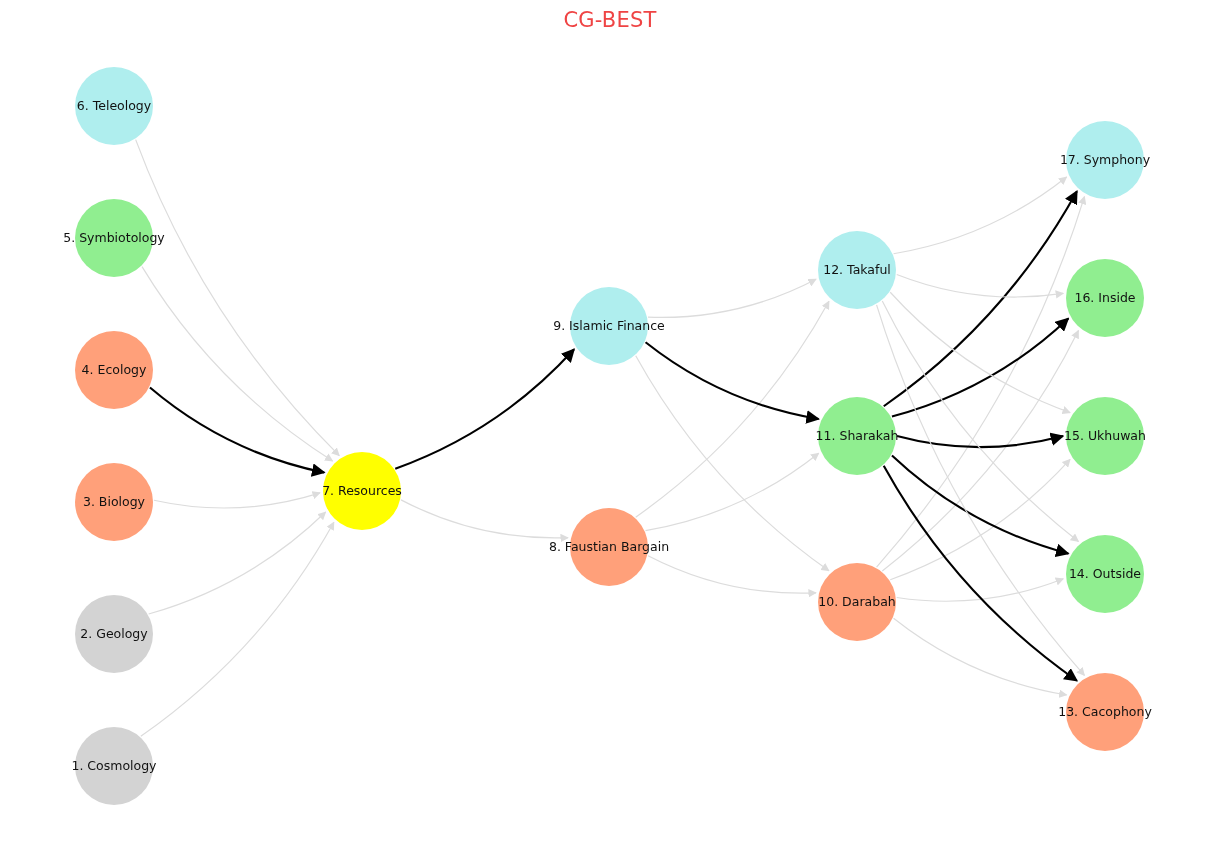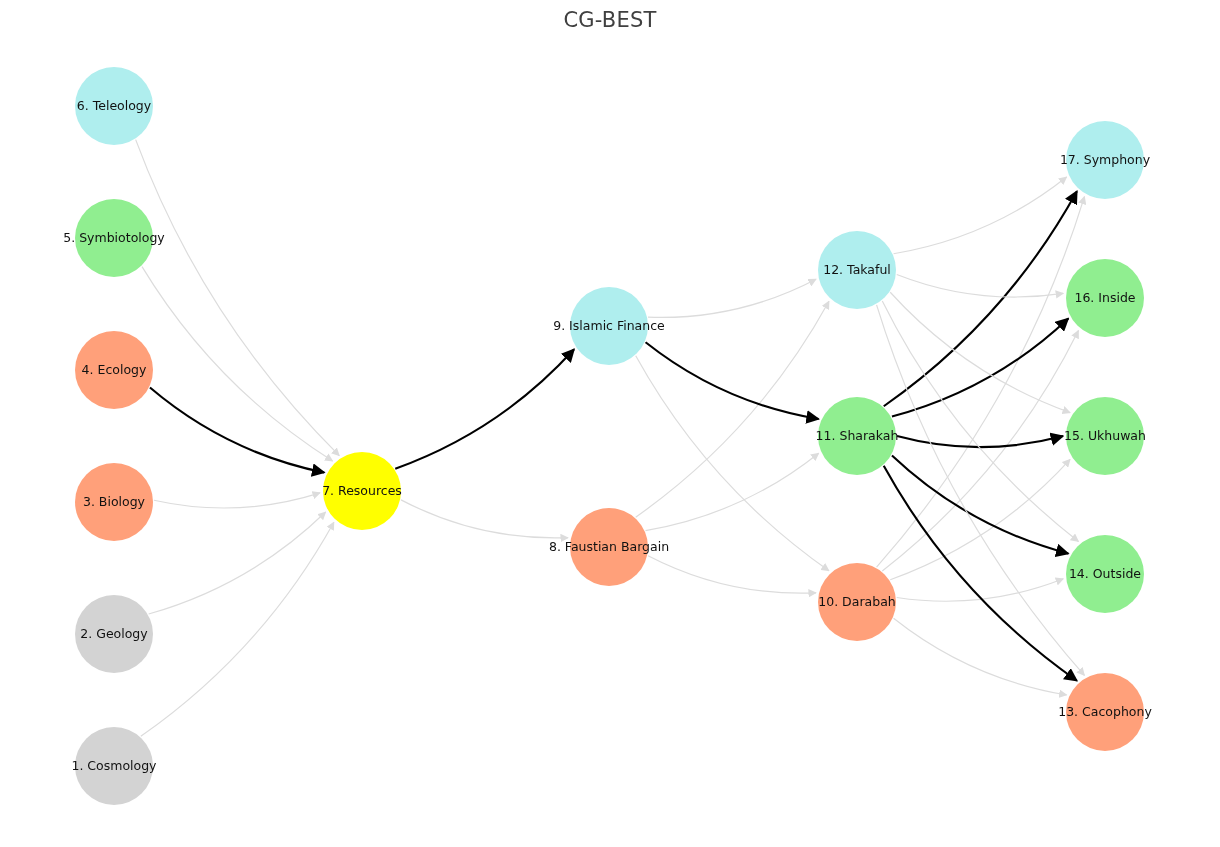--- a/index.html
+++ b/index.html
@@ -17,21 +17,21 @@
     background: #ffffff;
     overflow: hidden;
   }
   #graph-title {
     position: absolute;
     top: 8px;
     left: 0;
     width: 1220px;
     text-align: center;
     font-size: 21px;
-    color: #404040;
+    color: #ef4444;
     font-family: "DejaVu Sans", sans-serif;
     letter-spacing: 0.2px;
   }
   svg#graph-svg {
     position: absolute;
     top: 0;
     left: 0;
     width: 1220px;
     height: 847px;
   }

